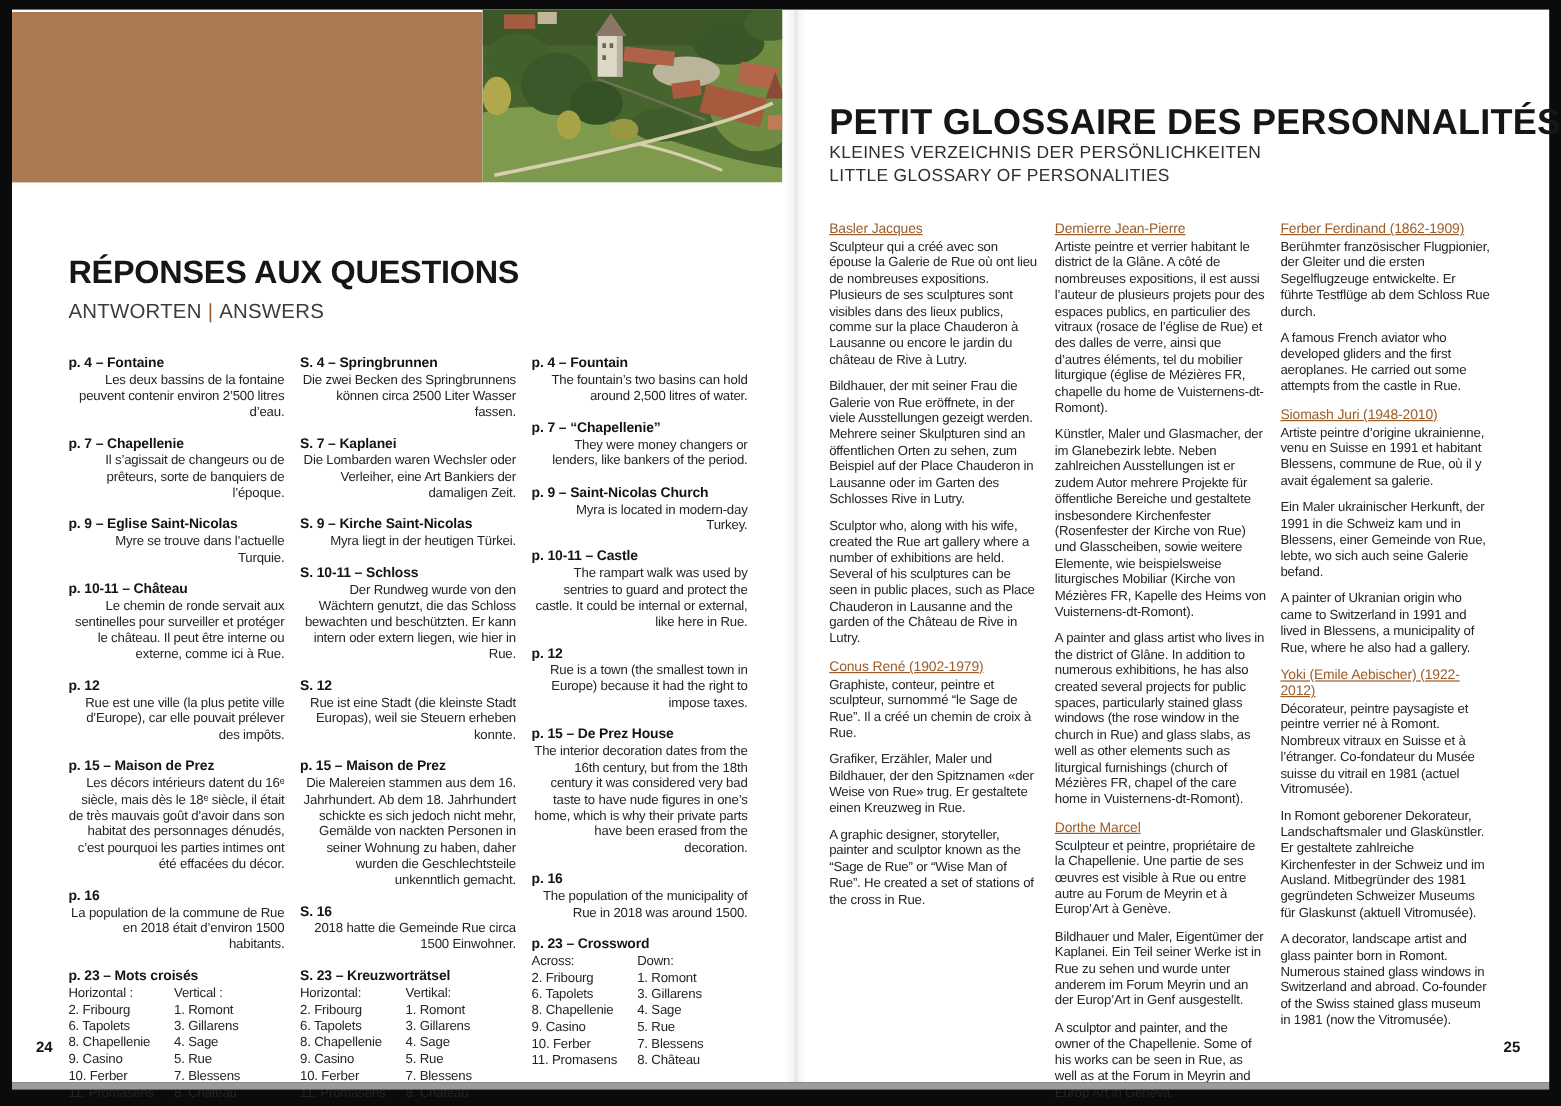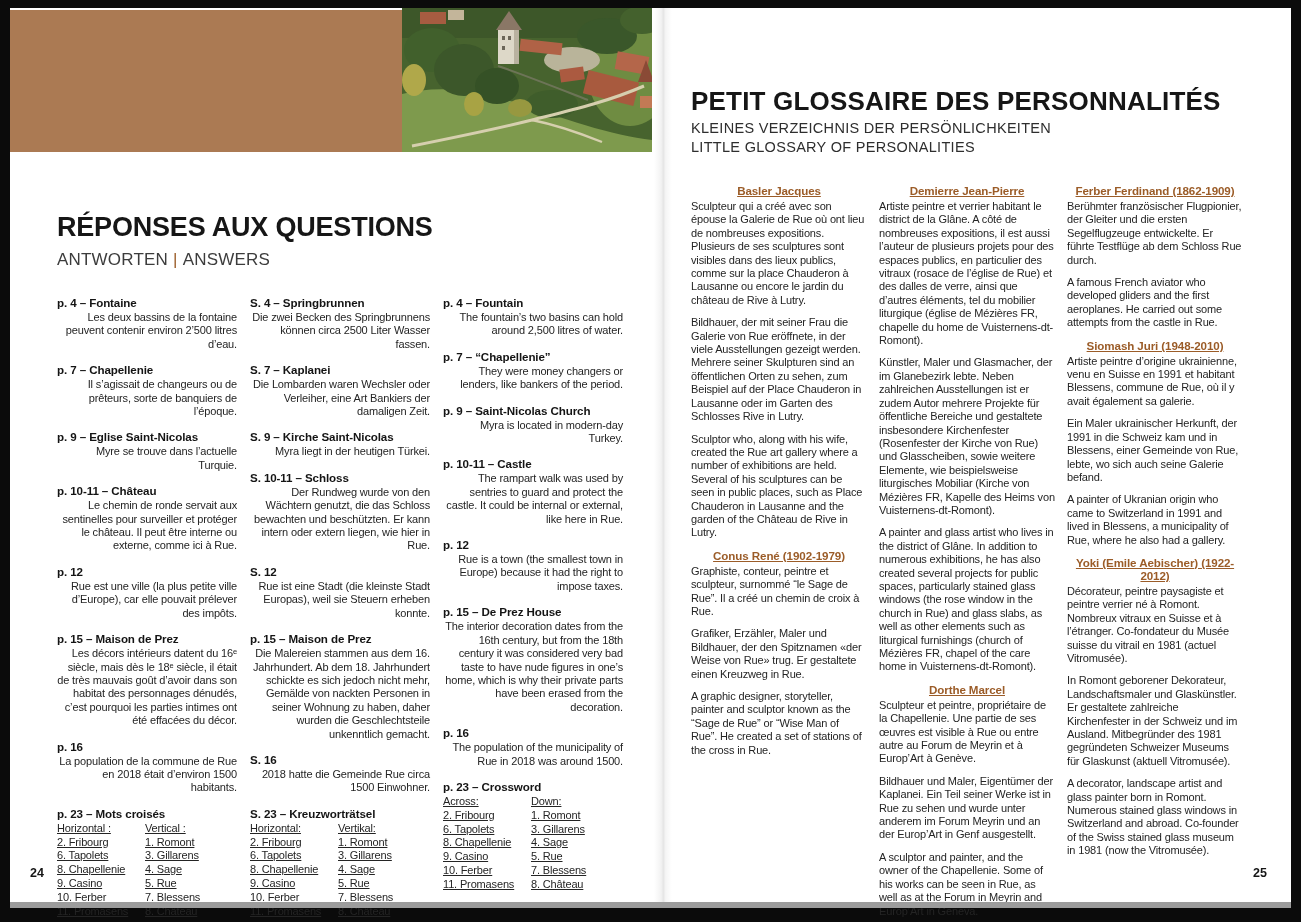--- a/index.html
+++ b/index.html
@@ -16,34 +16,34 @@
   .title-left{position:absolute;left:47px;top:204px;margin:0;font-size:27px;font-weight:bold;
               color:#161616;letter-spacing:-0.2px;white-space:nowrap;}
   .subtitle-left{position:absolute;left:47px;top:242px;font-size:17px;color:#3c3c3c;letter-spacing:0.2px;}
   .subtitle-left .sep{color:var(--accent,#9b5c28);padding:0 5px;}
 
   .answers{position:absolute;left:47px;top:288px;width:578px;display:grid;
            grid-template-columns:180px 180px 180px;column-gap:13px;}
   .sec{margin-bottom:12px;}
   .sec-h{font-weight:bold;font-size:11.6px;color:#141414;margin-bottom:2px;letter-spacing:-0.1px;}
   .sec-b{font-size:11px;line-height:13.4px;color:#242424;letter-spacing:-0.15px;text-align:right;}
-  .cw-row{display:flex;font-size:11px;line-height:13.8px;color:#242424;letter-spacing:-0.15px;text-decoration:underline;}
+  .cw-row{display:flex;font-size:11px;line-height:13.8px;color:#242424;letter-spacing:-0.15px;}
   .cw-row .c1{width:88px;flex:none;}
 
-  .title-right{position:absolute;left:681px;top:78px;margin:0;font-size:26px;font-weight:bold;
+  .title-right{position:absolute;left:681px;top:78px;margin:0;font-size:30px;font-weight:bold;
                color:#161616;letter-spacing:0.2px;white-space:nowrap;text-align:center;}
   .sub2{position:absolute;left:681px;font-size:14.5px;color:#2e2e2e;letter-spacing:0.3px;white-space:nowrap;}
   .sub2.de{top:112px;}
   .sub2.en{top:131px;}
 
   .glossary{position:absolute;left:681px;top:176px;width:552px;display:grid;
             grid-template-columns:176px 176px 176px;column-gap:12px;}
   .entry{margin-bottom:6px;}
-  .entry-h{font-weight:bold;font-size:11.6px;color:var(--accent,#9b5c28);text-decoration:underline;
-           margin-bottom:3px;letter-spacing:-0.1px;text-align:center;}
+  .entry-h{font-weight:normal;font-size:11.6px;color:var(--accent,#9b5c28);text-decoration:underline;
+           margin-bottom:3px;letter-spacing:-0.1px;}
   .entry-p{font-size:11px;line-height:13.4px;color:#242424;letter-spacing:-0.15px;margin:0 0 9px 0;}
 
   .pagenum{position:absolute;font-weight:bold;font-size:12.5px;color:#161616;}
   .pn-left{left:20px;top:858px;}
   .pn-right{left:1243px;top:858px;}
 </style>
 </head>
 <body>
 
 <div class="frame">

